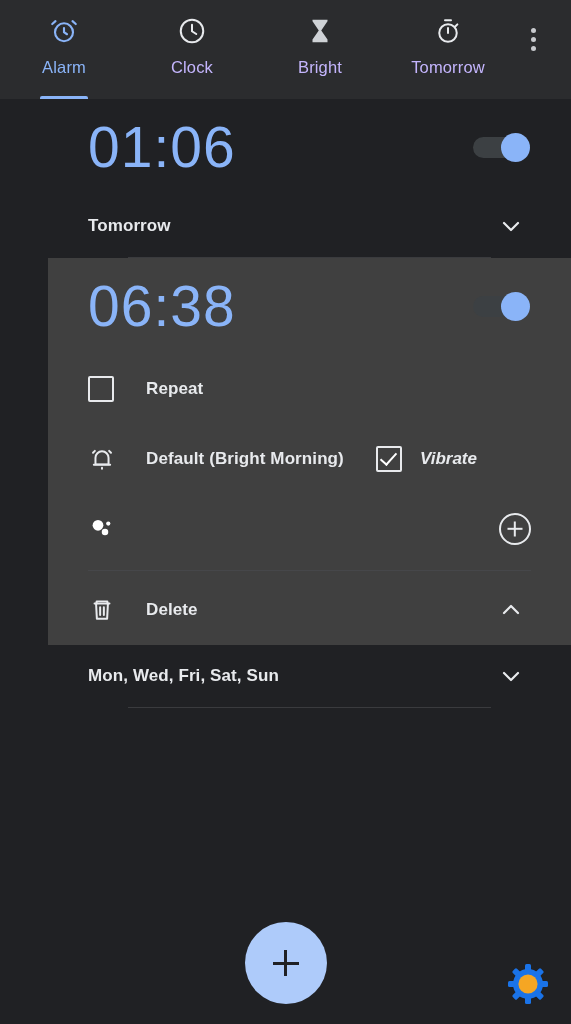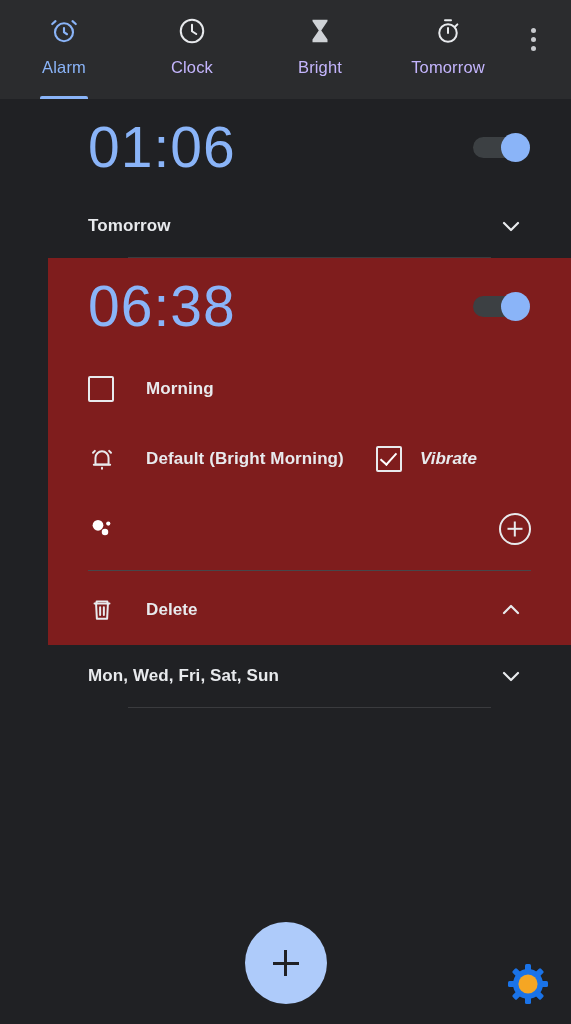--- a/index.html
+++ b/index.html
@@ -92,21 +92,21 @@
     position: relative;
     overflow: hidden;
     margin-left: 48px;
   }
 
   .alarm-card {
     position: relative;
     background: #202124;
     padding: 0 40px;
   }
-  .alarm-card.expanded { background: #7f1d1d; }
+  .alarm-card.expanded { background: #404040; }
 
   .card-top {
     height: 96px;
     display: flex;
     align-items: center;
     justify-content: space-between;
   }
   .alarm-time {
     font-size: 57px;
     font-weight: 300;
@@ -380,21 +380,21 @@
         <span class="switch">
           <span class="track"></span>
           <span class="thumb"></span>
         </span>
       </div>
 
       <div class="exp-row">
         <span class="row-icon">
           <span class="cb"></span>
         </span>
-        <span class="row-label">Morning</span>
+        <span class="row-label">Repeat</span>
       </div>
 
       <div class="exp-row">
         <span class="row-icon">
           <svg width="28" height="28" viewBox="0 0 24 24" fill="none" stroke="#e8eaed" stroke-width="1.7" stroke-linecap="round">
             <path d="M6.4 16.6V11a5.6 5.6 0 0 1 11.2 0v5.6z"></path>
             <path d="M5 16.9h14"></path>
             <path d="M12 19.4v.9"></path>
             <path d="M4.3 6.6 5.9 5"></path>
             <path d="M19.7 6.6 18.1 5"></path>

